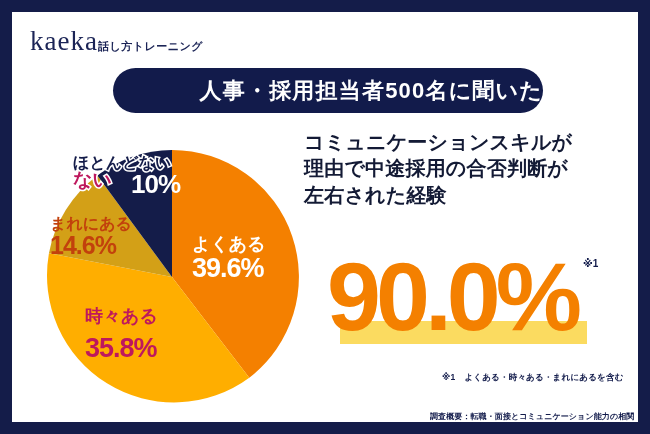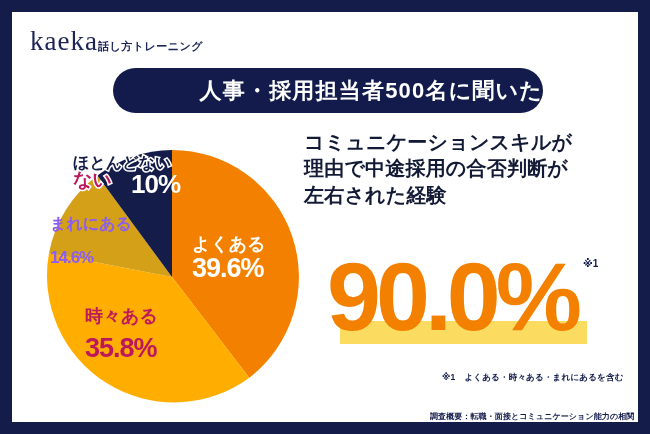--- a/index.html
+++ b/index.html
@@ -47,23 +47,23 @@
   .pie-label{position:absolute;font-weight:700;line-height:1.02;white-space:nowrap;}
 
   .lbl-yoku{left:160px;top:95px;color:#FFFFFF;text-align:left;}
   .lbl-yoku .name{font-size:18px;display:block;}
   .lbl-yoku .val{font-size:27px;display:block;margin-top:2px;letter-spacing:-1px;}
 
   .lbl-tokidoki{left:53px;top:167px;color:#be185d;text-align:left;}
   .lbl-tokidoki .name{font-size:18px;display:block;}
   .lbl-tokidoki .val{font-size:27px;display:block;margin-top:10px;letter-spacing:-1px;}
 
-  .lbl-mare{left:18px;top:76px;color:#8b5cf6;text-align:left;}
+  .lbl-mare{left:18px;top:76px;color:#c2410c;text-align:left;}
   .lbl-mare .name{font-size:16px;display:block;}
-  .lbl-mare .val{font-size:17px;display:block;margin-top:17px;letter-spacing:-1px;}
+  .lbl-mare .val{font-size:25px;display:block;margin-top:1px;letter-spacing:-1px;}
 
   .lbl-hotondo{left:41px;top:15px;text-align:left;}
   .lbl-hotondo .o1{
     font-size:16px;display:block;color:#141C49;
     -webkit-text-stroke:3px #FFFFFF;paint-order:stroke fill;
   }
   .lbl-hotondo .o2{
     font-size:19px;display:block;color:#be185d;margin-top:-1px;
     -webkit-text-stroke:3px #FFFFFF;paint-order:stroke fill;
   }

